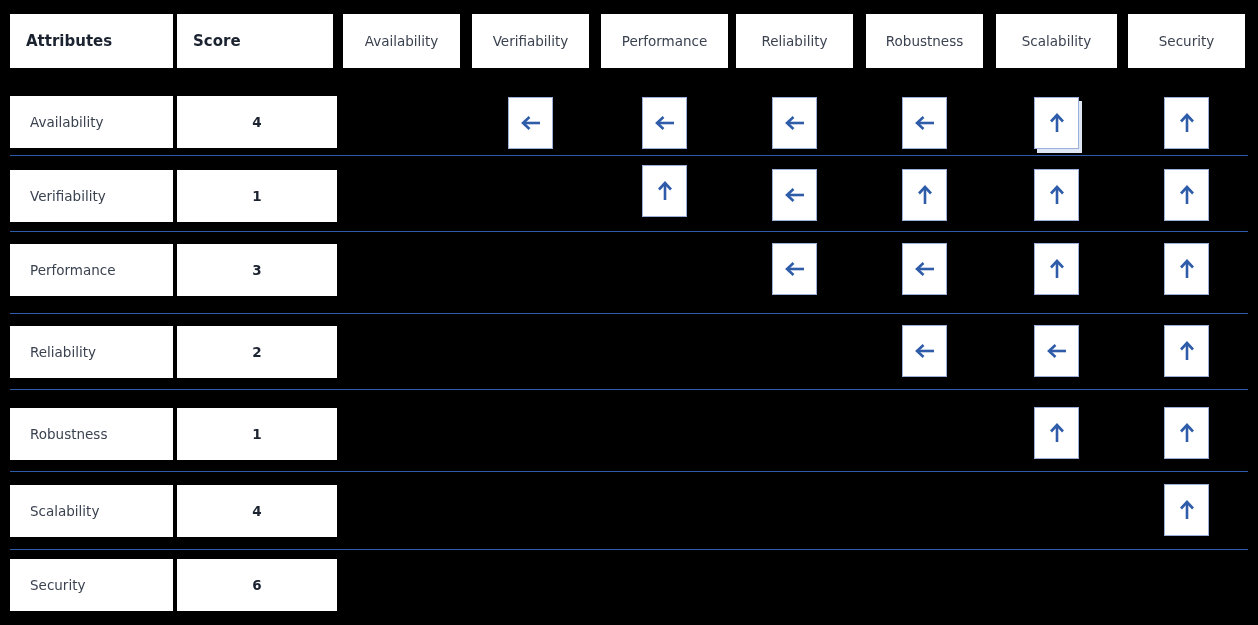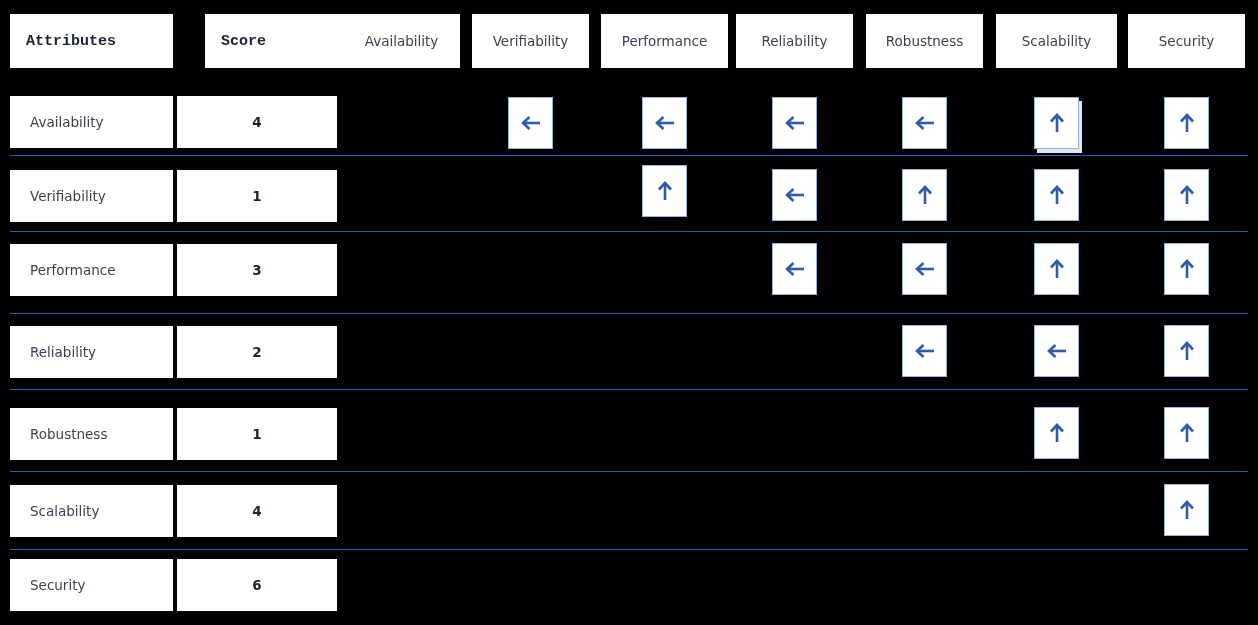--- a/index.html
+++ b/index.html
@@ -12,21 +12,21 @@
 
   
   .cell{
     position:absolute;
     background:#ffffff;
     box-sizing:border-box;
     display:flex;align-items:center;
   }
   .hdr-left{
     font-size:15px;font-weight:bold;color:#1c2330;
-    padding-left:16px;justify-content:flex-start;font-family:Liberation Mono, monospace;
+    padding-left:16px;justify-content:flex-start;
   }
   .hdr-col{
     font-size:13.5px;font-weight:normal;color:#3a4250;
     justify-content:center;text-align:center;
   }
   .row-label{
     font-size:13.5px;color:#3a4250;
     padding-left:20px;justify-content:flex-start;
   }
   .row-score{
@@ -56,21 +56,21 @@
   .sep{
     position:absolute;height:0;
     border-top:1.6px solid #2f5ca9;
   }
 </style>
 </head>
 <body>
 
 <div id="matrix">
     <div class="cell hdr-left" style="left: 10px; top: 14px; width: 163px; height: 54px;">Attributes</div>
-    <div class="cell hdr-left" style="left: 177px; top: 14px; width: 156px; height: 54px; margin-left: 28px;">Score</div>
+    <div class="cell hdr-left" style="left: 177px; top: 14px; width: 156px; height: 54px;">Score</div>
     <div class="cell hdr-col" style="left: 343px; top: 14px; width: 117px; height: 54px;">Availability</div>
     <div class="cell hdr-col" style="left: 472px; top: 14px; width: 117px; height: 54px;">Verifiability</div>
     <div class="cell hdr-col" style="left: 601px; top: 14px; width: 127px; height: 54px;">Performance</div>
     <div class="cell hdr-col" style="left: 736px; top: 14px; width: 117px; height: 54px;">Reliability</div>
     <div class="cell hdr-col" style="left: 866px; top: 14px; width: 117px; height: 54px;">Robustness</div>
     <div class="cell hdr-col" style="left: 996px; top: 14px; width: 121px; height: 54px;">Scalability</div>
     <div class="cell hdr-col" style="left: 1128px; top: 14px; width: 117px; height: 54px;">Security</div>
     <div class="cell row-label" style="left: 10px; top: 96px; width: 163px; height: 52px;">Availability</div>
     <div class="cell row-score" style="left: 177px; top: 96px; width: 160px; height: 52px;">4</div>
     <div class="sep" style="left: 10px; top: 155px; width: 1238px;"></div>

